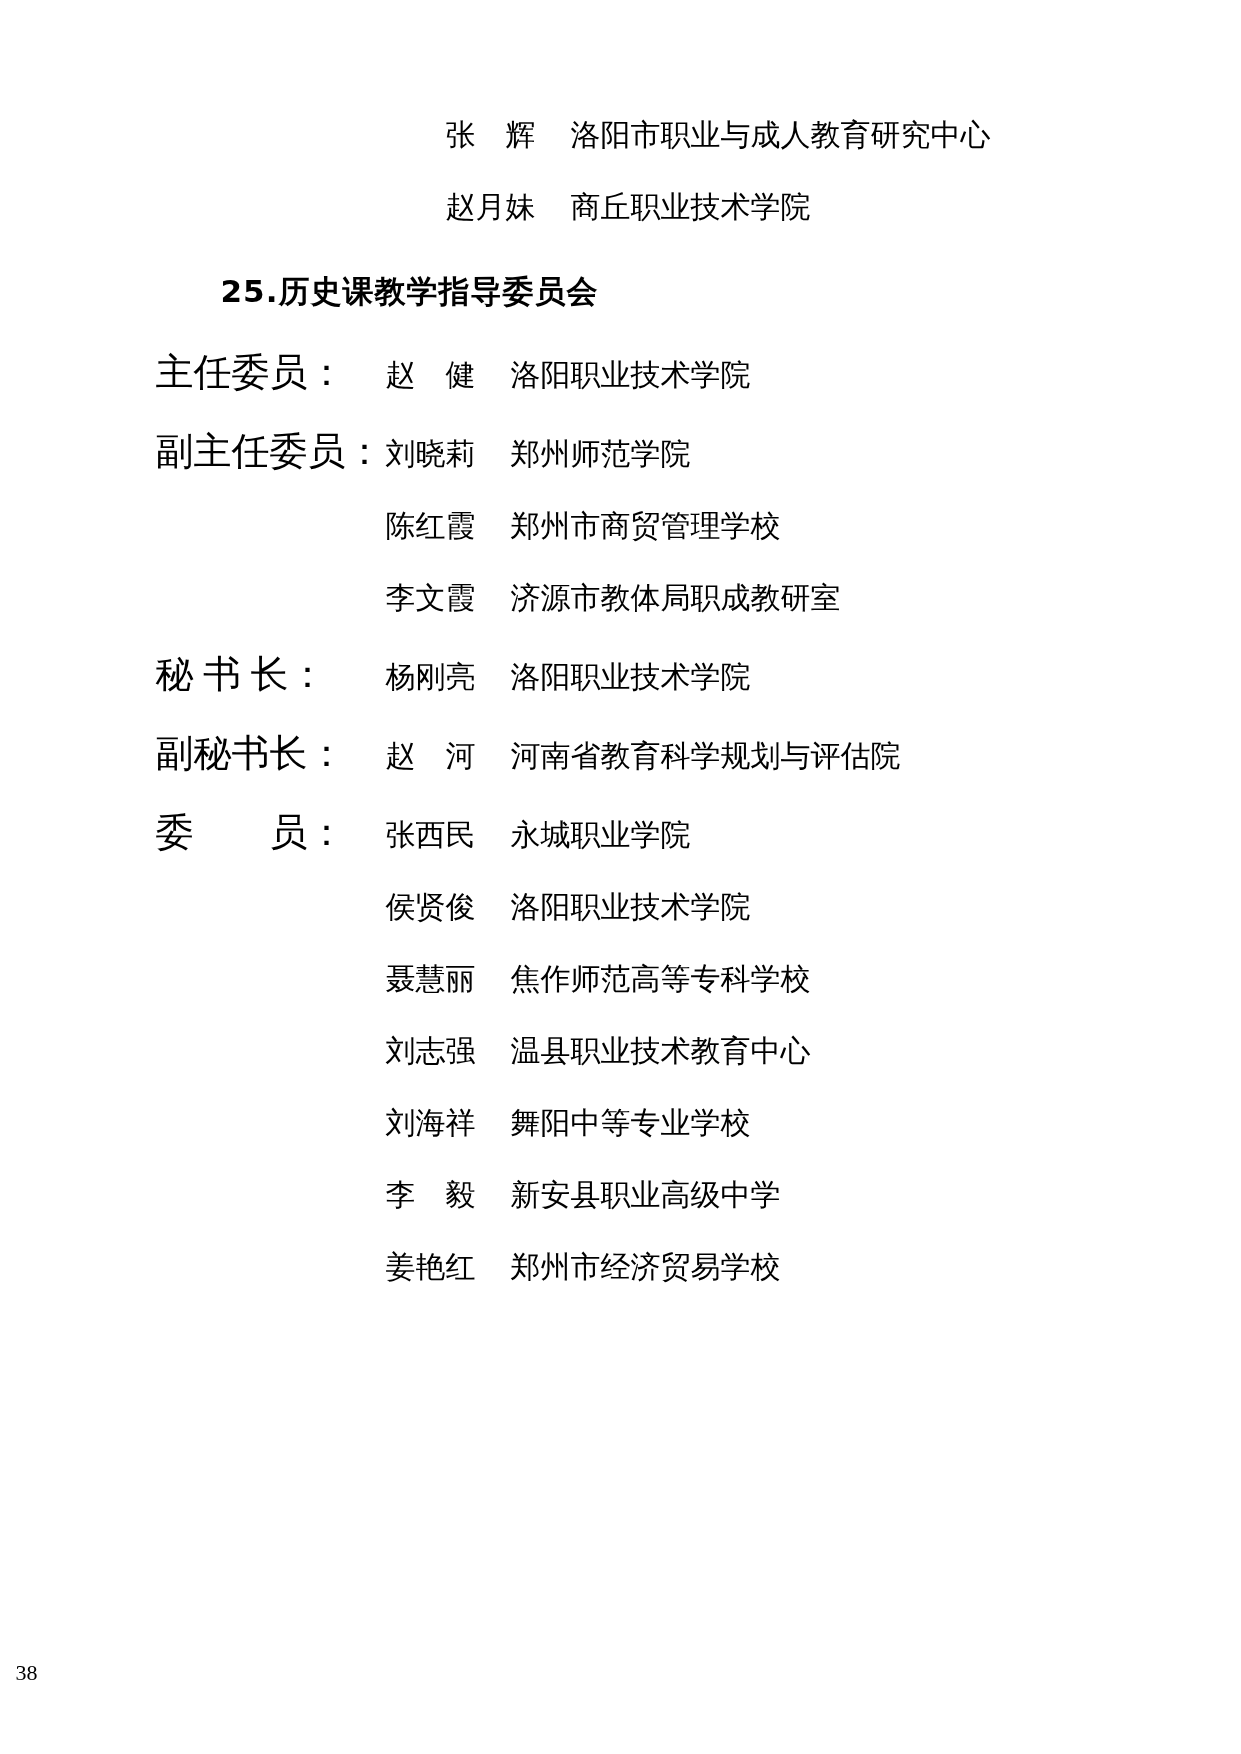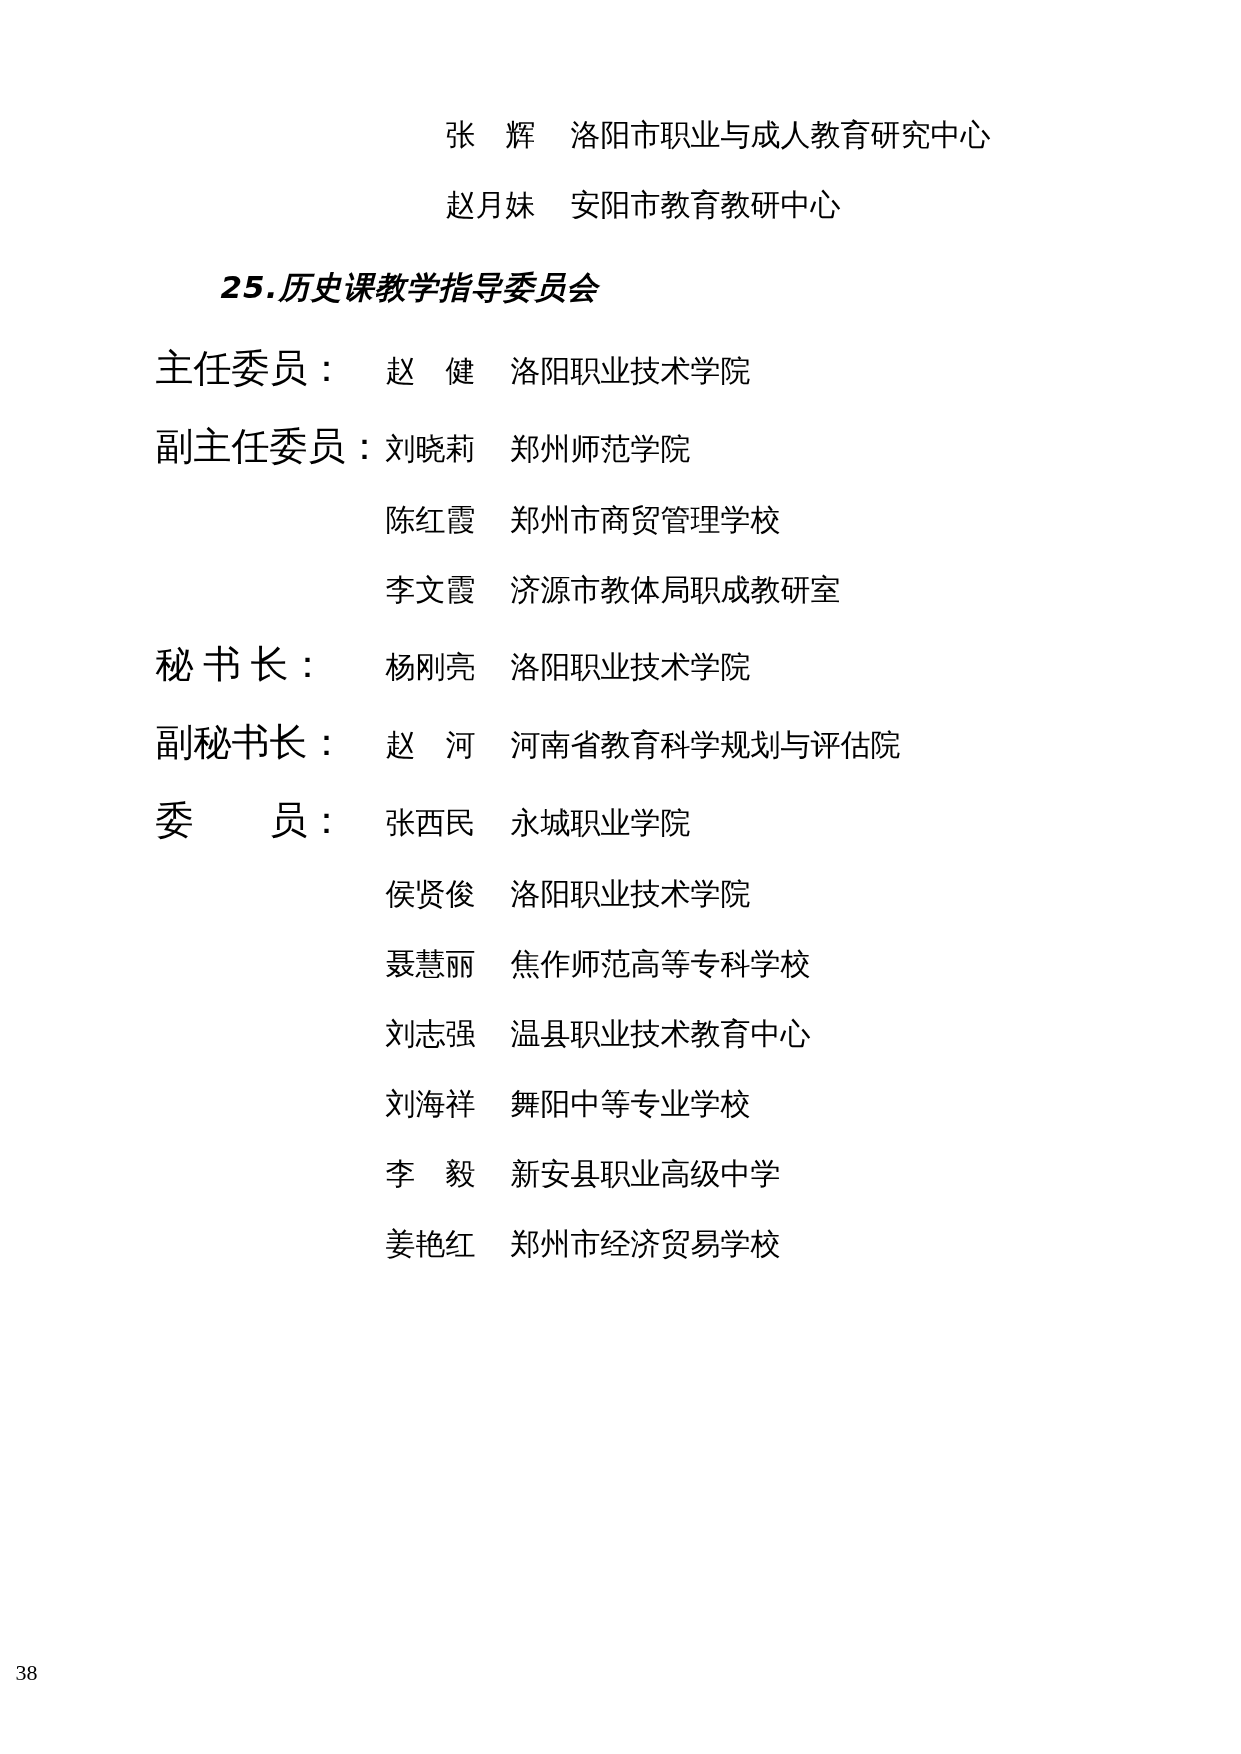--- a/index.html
+++ b/index.html
@@ -44,31 +44,31 @@
   }
   .name {
     display: inline-block;
     width: 125px;
     flex: 0 0 125px;
     font-size: 30px;
   }
   .org {
     display: inline-block;
     font-size: 30px;
+    font-family: Liberation Mono, monospace;
   }
   
   .section-heading {
     font-family: "DejaVu Sans", "Liberation Sans", sans-serif;
     font-weight: bold;
     font-size: 31px;
     line-height: 1.0;
     margin: 52px 0 46px 0;
     padding-left: 65px;
     letter-spacing: 1px;
-    font-style: italic;
   }
   .page-number {
     position: absolute;
     left: 0;
     right: 0;
     bottom: 68px;
     text-align: left;
     font-family: "Liberation Serif", serif;
     font-size: 22px;
     color: #000;
@@ -79,21 +79,21 @@
 
 <div class="page">
   <div class="doc-body">
 
     <div class="entry top-indent">
       <span class="name">张　辉</span>
       <span class="org">洛阳市职业与成人教育研究中心</span>
     </div>
     <div class="entry top-indent">
       <span class="name">赵月妹</span>
-      <span class="org">安阳市教育教研中心</span>
+      <span class="org">商丘职业技术学院</span>
     </div>
 
     <div class="section-heading">25.历史课教学指导委员会</div>
 
     <div class="entry">
       <span class="role">主任委员：</span>
       <span class="name">赵　健</span>
       <span class="org">洛阳职业技术学院</span>
     </div>
     <div class="entry">

